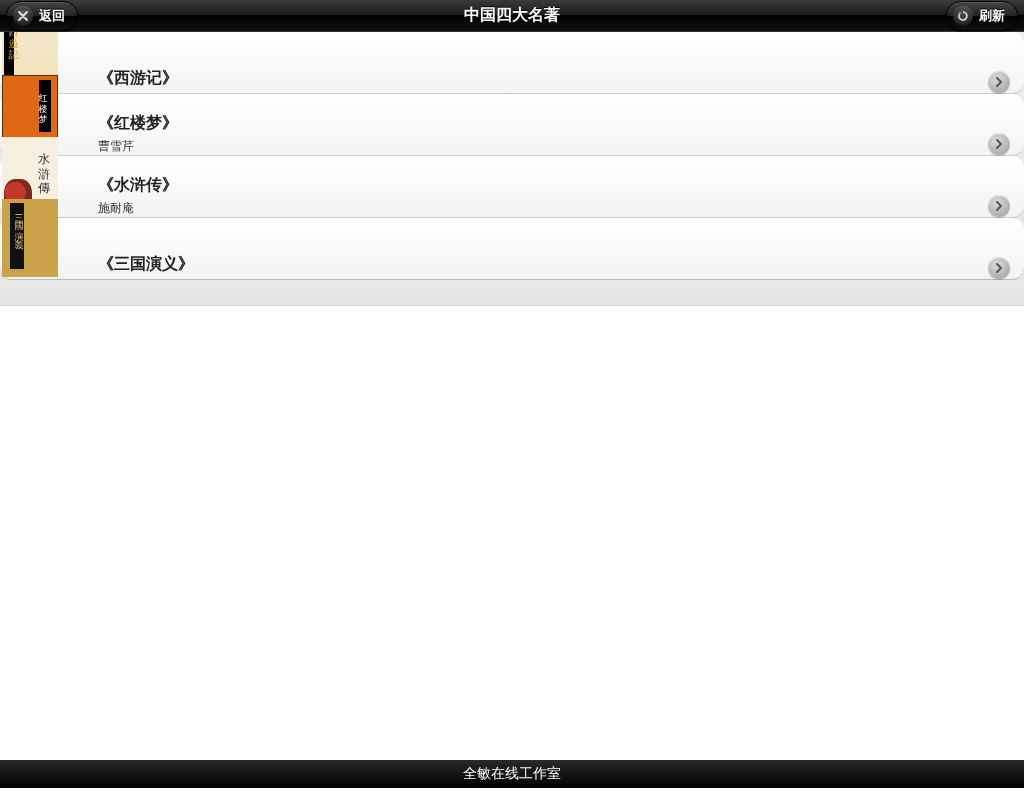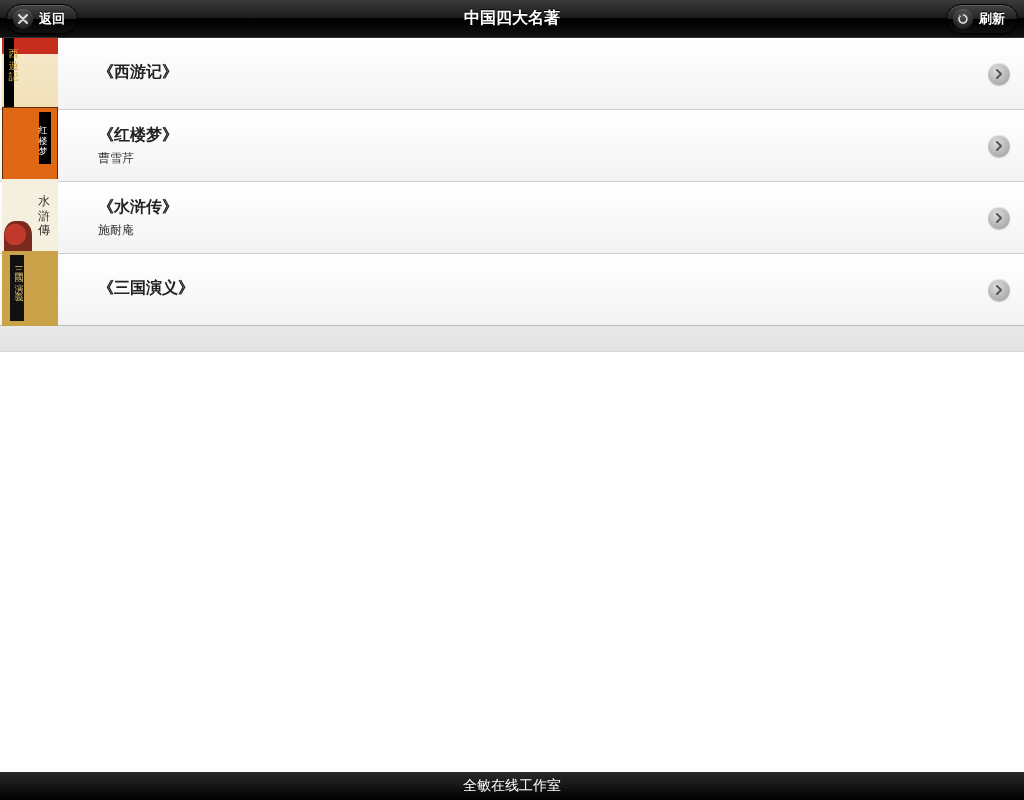--- a/index.html
+++ b/index.html
@@ -1,19 +1,19 @@
 <!DOCTYPE html>
 <html><head>
 <meta charset="utf-8">
 <style>
 * { margin: 0; padding: 0; box-sizing: border-box; }
 html, body { width: 1024px; height: 800px; font-family: Arial, "Microsoft YaHei", sans-serif; background: #fff; overflow: hidden; }
 
 .header {
-  height: 38px;
+  height: 32px;
   background: linear-gradient(to bottom, #3b3b3b 0%, #1a1a1a 50%, #000 50%, #111 100%);
   display: flex;
   align-items: center;
   justify-content: space-between;
   padding: 0 6px;
   border-bottom: 1px solid #333;
 }
 .header-title {
   color: #fff;
   font-size: 16px;
@@ -55,27 +55,28 @@
 }
 .listview {
   margin: 0;
   border-radius: 0;
   overflow: hidden;
   box-shadow: 0 1px 3px rgba(0,0,0,0.25);
   border-top: none;
 }
 .list-item {
   display: flex;
-  align-items: center;
+  align-items: flex-end;
   background: linear-gradient(to bottom, #fff, #f3f3f3);
   border-bottom: 1px solid #ccc;
   border-top: 1px solid #fff;
-  height: 72px;
+  height: 62px;
   position: relative;
   cursor: pointer;
+  border-radius: 12px;
 }
 .list-item:last-child { border-bottom: 1px solid #bbb; }
 .thumb {
   width: 56px;
   height: 78px;
   margin: 2px 2px;
   flex-shrink: 0;
   display: flex;
   align-items: center;
   justify-content: center;
@@ -112,21 +113,21 @@
 
 
 .sub-gap {
   height: 26px;
   background: linear-gradient(to bottom, #e9e9e9, #e2e2e2);
   border-bottom: 1px solid #d8d8d8;
 }
 
 .footer {
   position: fixed;
-  bottom: 0;
+  bottom: 12px;
   left: 0;
   width: 1024px;
   height: 28px;
   background: linear-gradient(to bottom, #2a2a2a, #000);
   color: #fff;
   display: flex;
   align-items: center;
   justify-content: center;
   font-size: 14px;
 }

